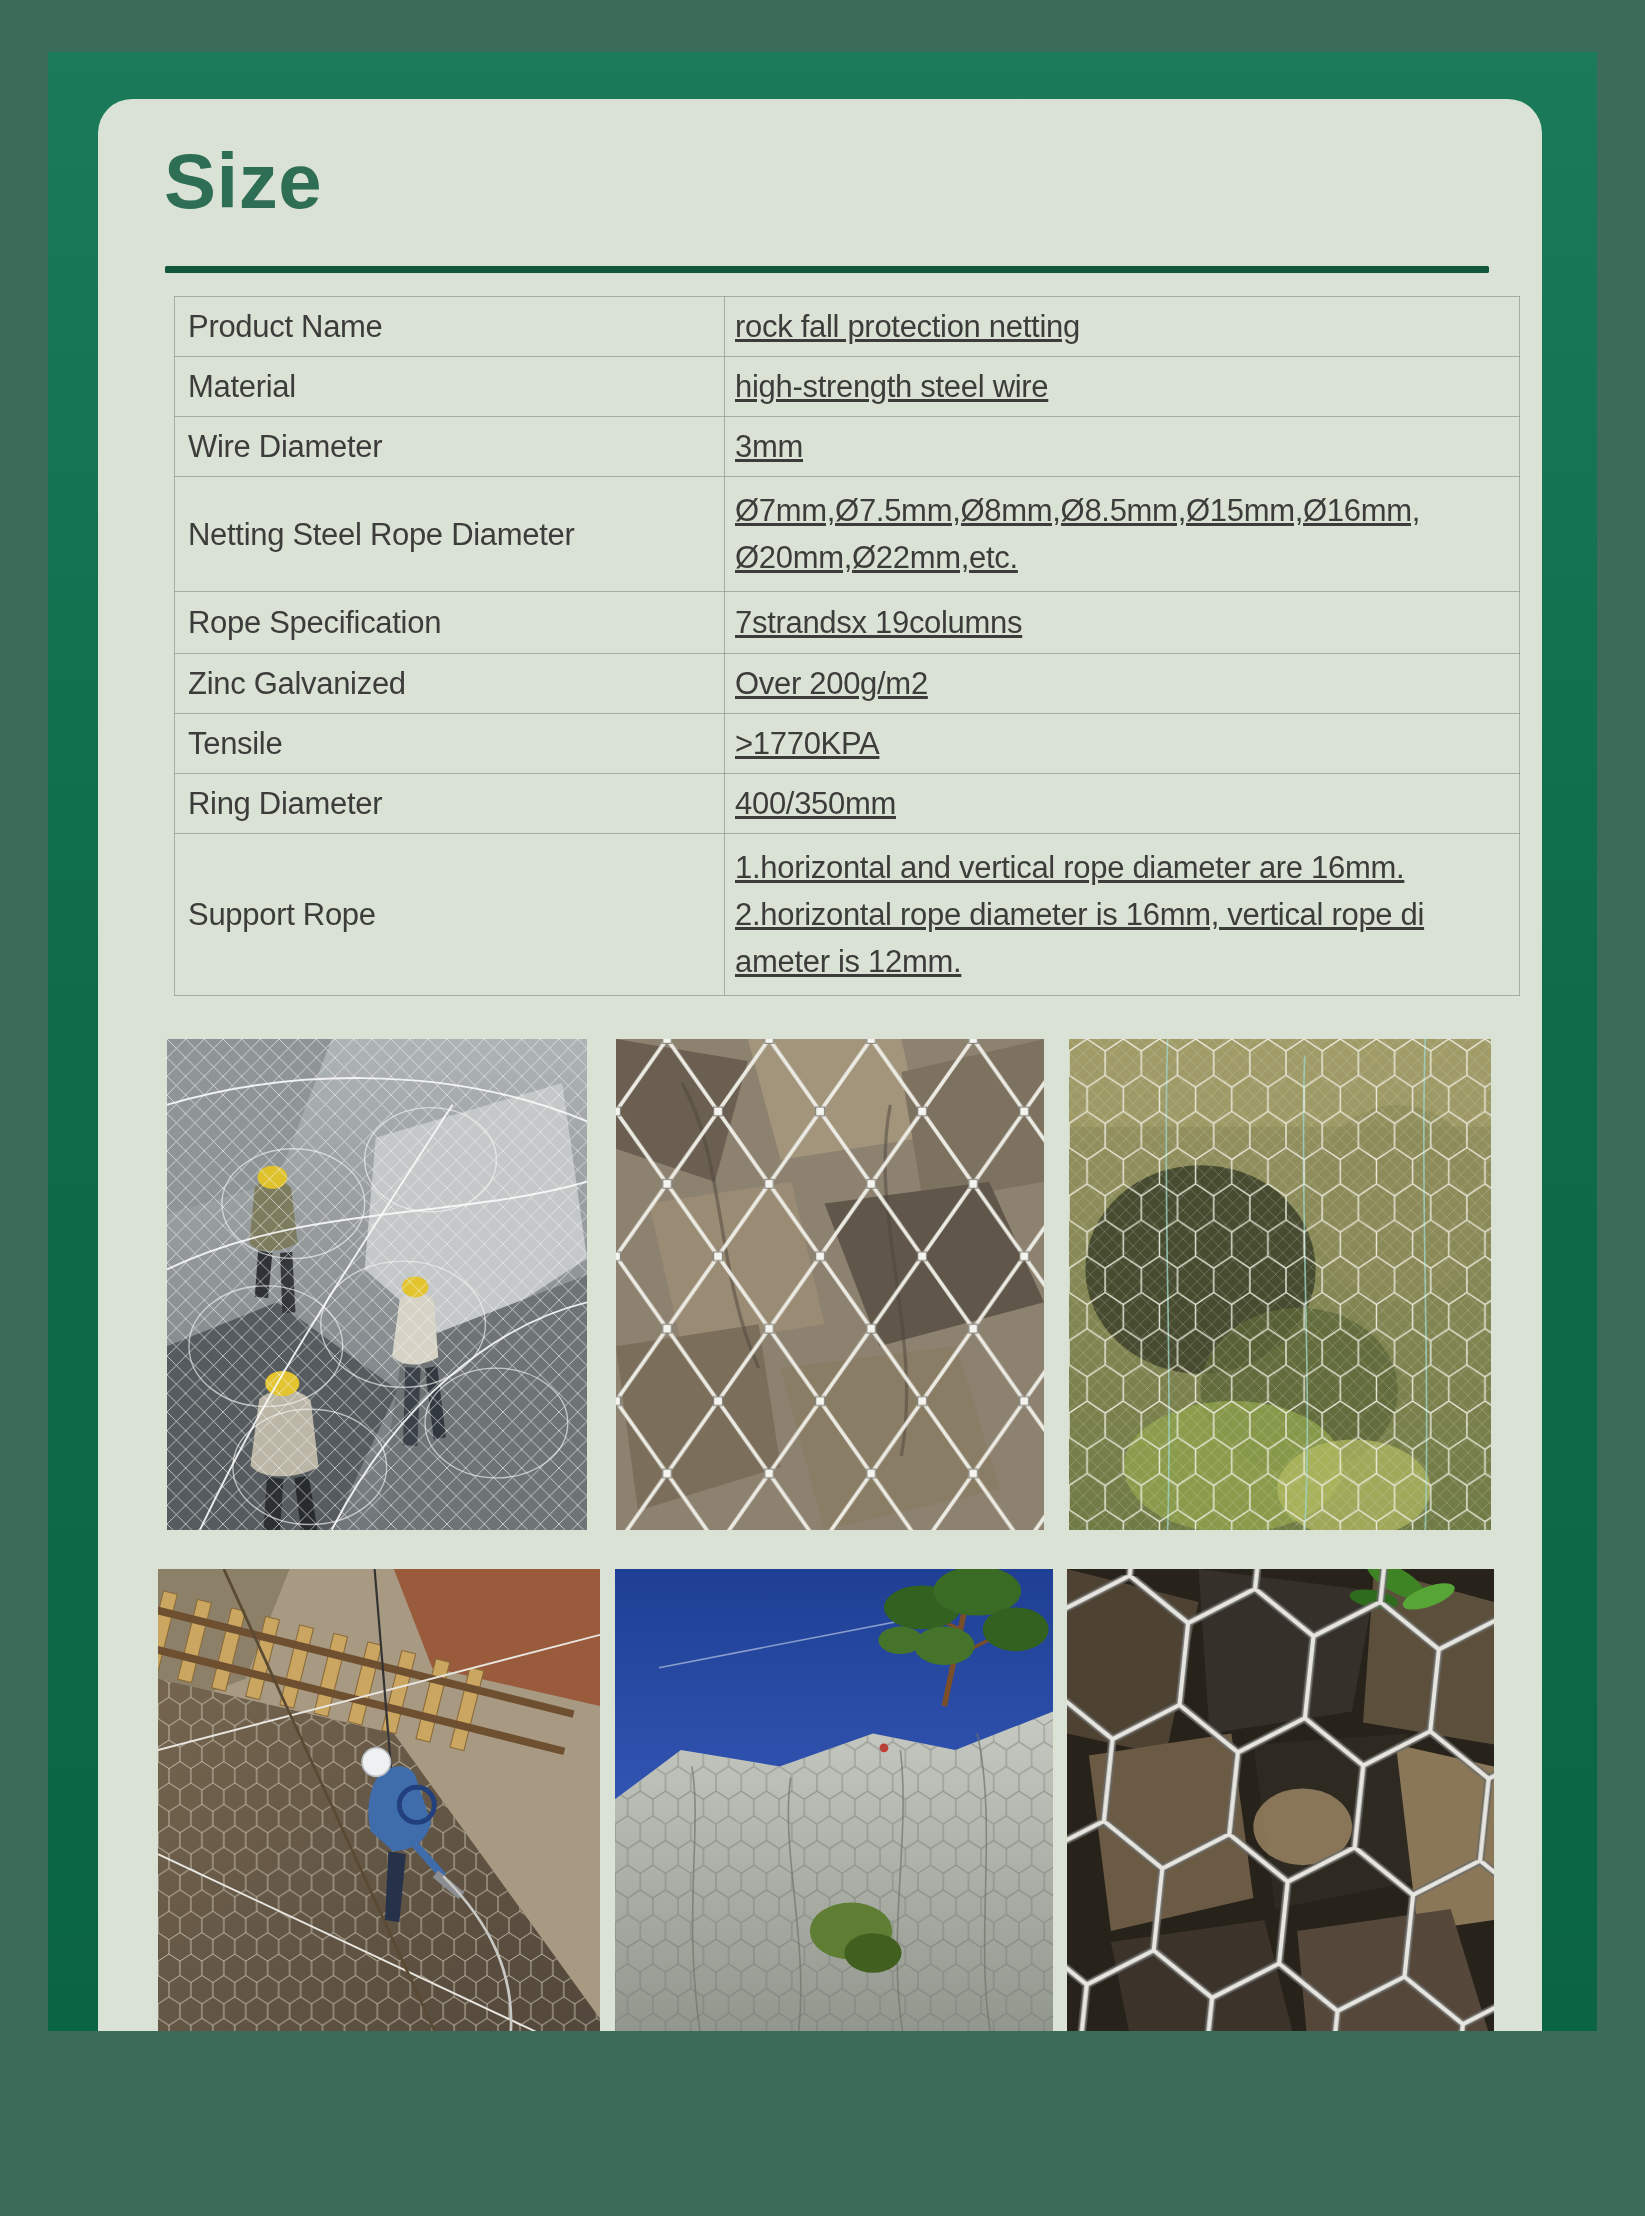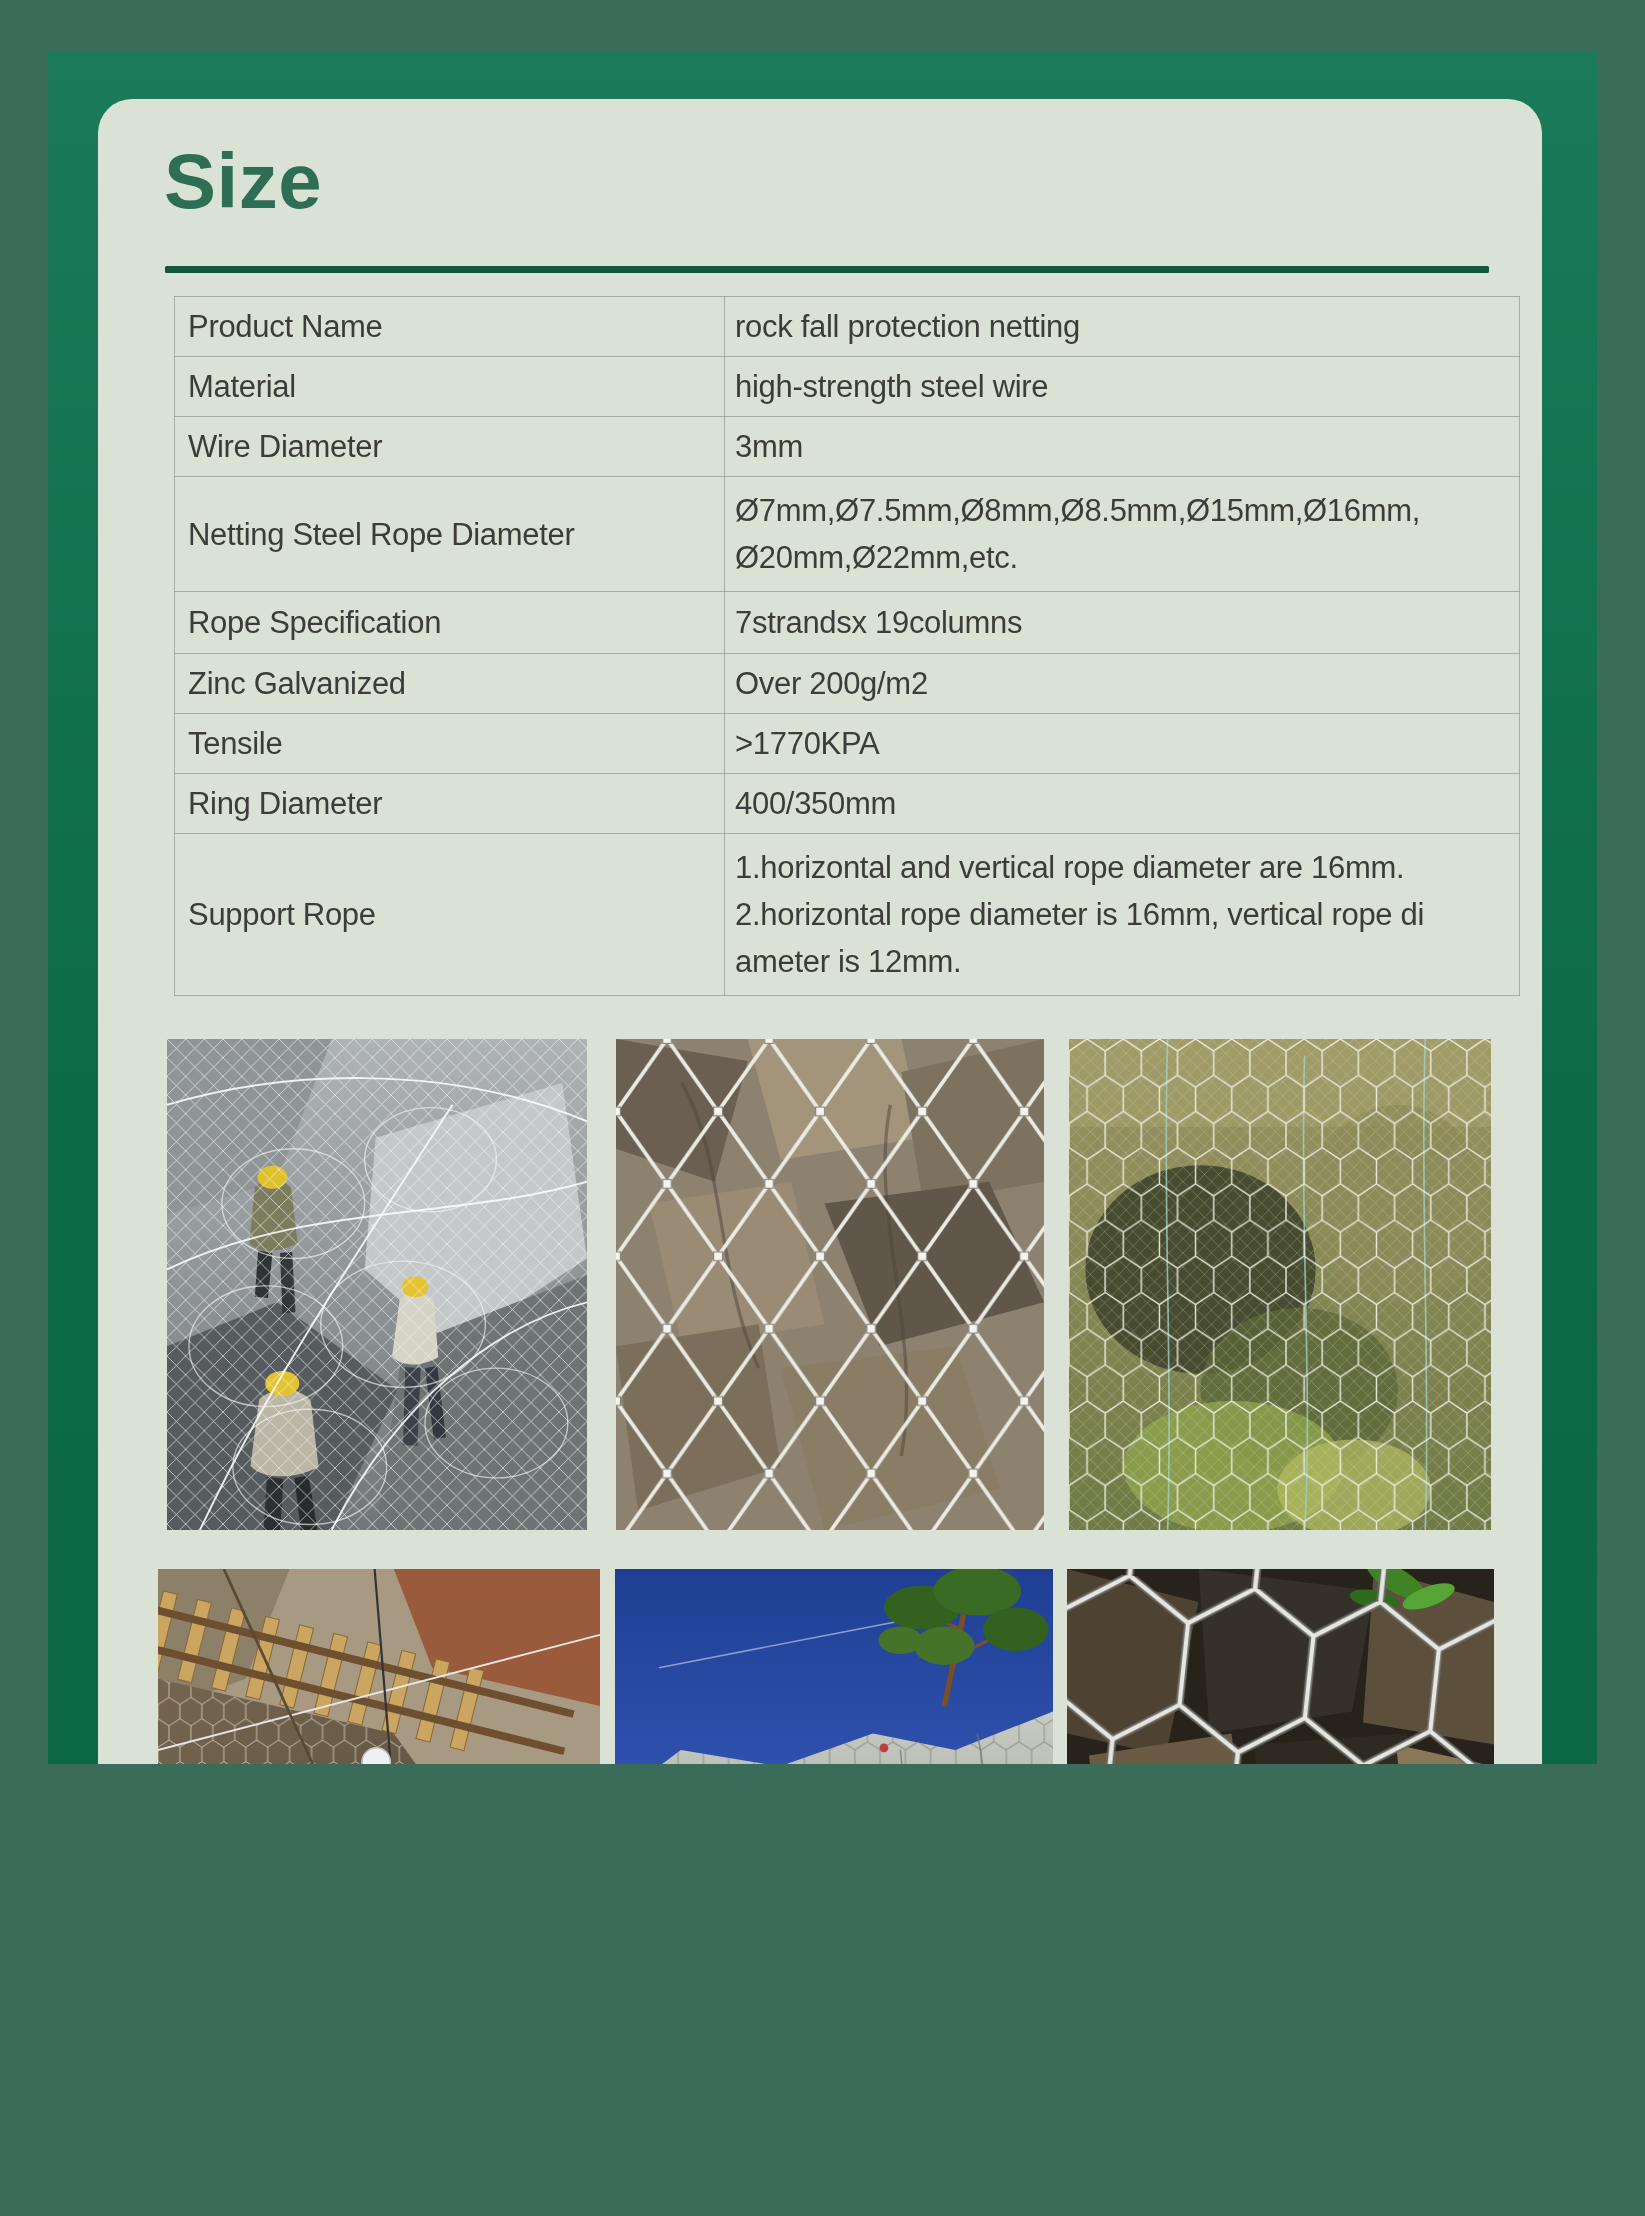--- a/index.html
+++ b/index.html
@@ -1,32 +1,32 @@
 <!DOCTYPE html>
 <html style="font-size:8.8px"><head>
 <meta charset="utf-8">
 <style>
   html,body{margin:0;padding:0;background:#3b6c59;}
-  .page{position:relative;width:1645px;height:1764px;background:#3b6c59;overflow:hidden;
+  .page{position:relative;width:1645px;height:2031px;background:#3b6c59;overflow:hidden;
         font-family:"Liberation Sans", sans-serif;border-radius:24px;}
   .frame{position:absolute;left:48px;top:52px;width:1549px;height:2109px;
          background:linear-gradient(180deg,#1a7a59 0%,#0e6c4a 45%,#0a6443 100%);}
   .card{position:absolute;left:50px;top:47px;width:1444px;height:2015px;
         background:#d9e2d4;border-radius:34px;}
   .title{position:absolute;left:66px;top:34px;margin:0;
          font-size:78px;font-weight:bold;color:#2e6e54;letter-spacing:0.5px;line-height:1.25;}
   .title-underline{position:absolute;left:67px;top:167px;width:1324px;height:6.6px;
          background:#10573c;border-radius:1.6px;}
   table.spec{position:absolute;left:76px;top:197px;width:1319px;
          border-collapse:collapse;table-layout:fixed;}
   table.spec td{border:1.1px solid rgba(128,144,132,.6);vertical-align:middle;
          font-size:31px;color:#3c3c3a;letter-spacing:-0.3px;line-height:47px;}
   td.lbl{width:535px;padding-left:13px;}
   td.val{width:783px;padding-left:10px;}
-  .val-inner{max-width:705px;white-space:pre-line;word-break:break-all;}
+  .val-inner{max-width:705px;white-space:pre-line;word-break:break-all;text-decoration:underline;}
   .photo{position:absolute;overflow:hidden;background:#888;}
   .photo svg{display:block;width:100%;height:100%;}
 </style>
 </head>
 <body>
 
 <div class="page">
   <div class="frame">
     <div class="card">
 

